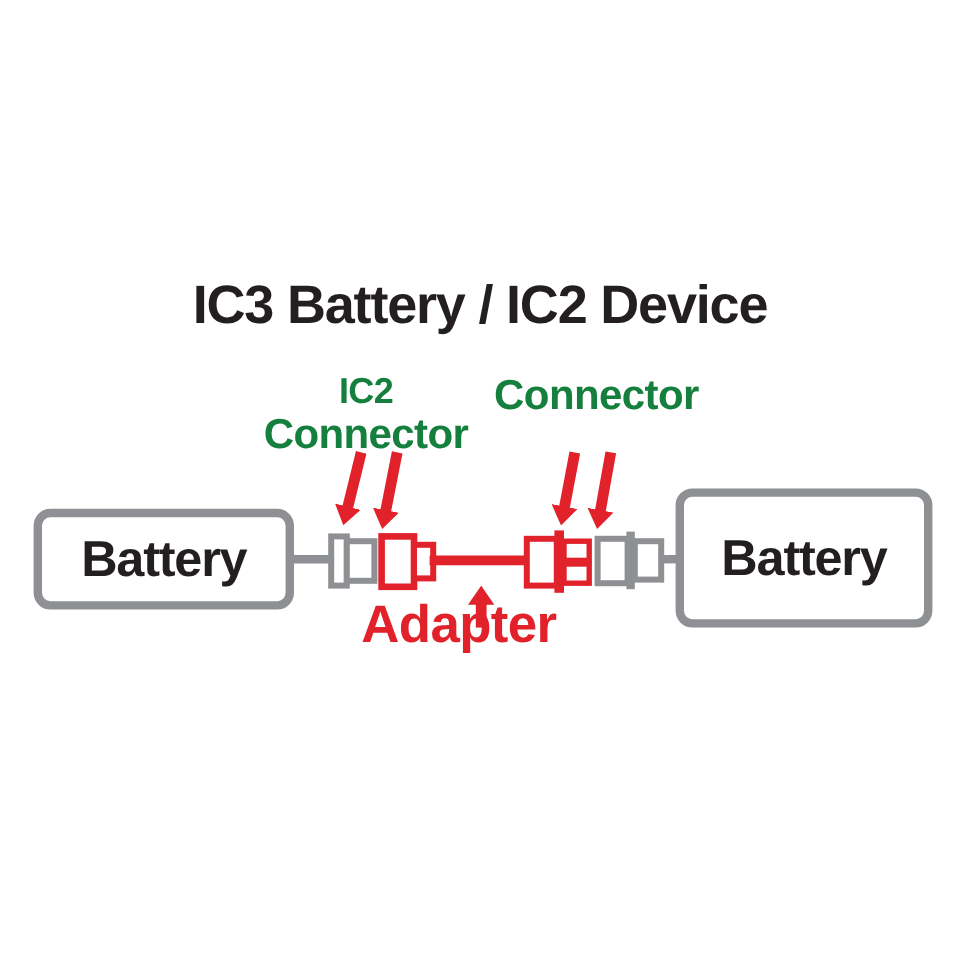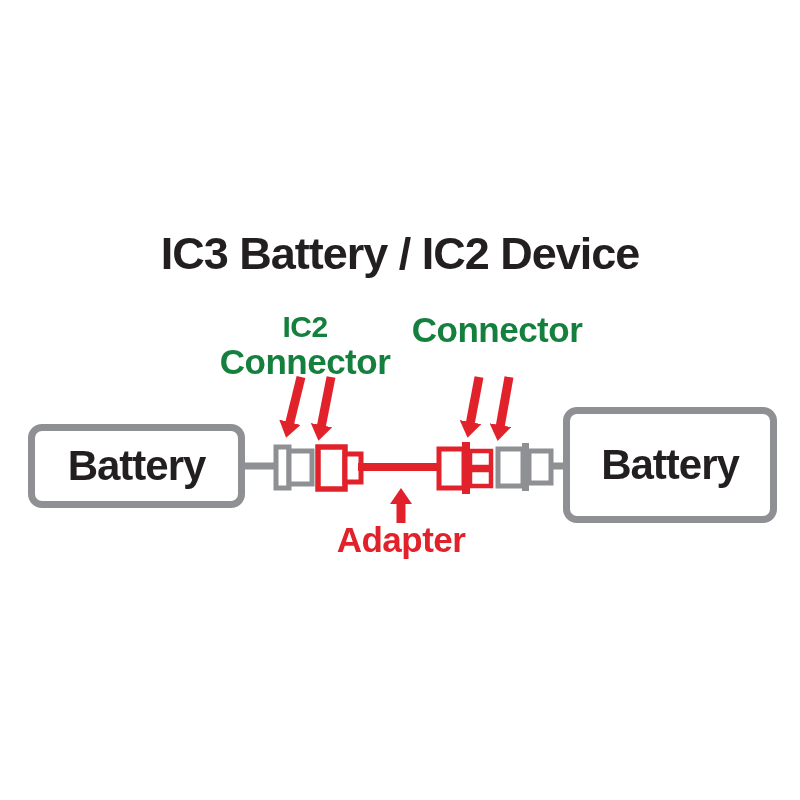--- a/index.html
+++ b/index.html
@@ -21,22 +21,22 @@
   .callout.ic3{left:377px;top:311px;}
   .node-box{
     position:absolute;box-sizing:border-box;background:#ffffff;
     border:7px solid #8e9093;border-radius:14px;
     display:flex;align-items:center;justify-content:center;
   }
   .node-box.battery{left:28px;top:424px;width:217px;height:84px;}
   .node-box.charger{left:563px;top:407px;width:214px;height:116px;}
   .node-label{font-size:42px;font-weight:bold;color:#231f20;letter-spacing:-1px;}
   .adapter-label{
-    position:absolute;left:301px;top:520px;width:200px;text-align:center;
-    color:#e2222b;font-size:35px;font-weight:bold;letter-spacing:-0.5px;
+    position:absolute;left:301px;top:496px;width:200px;text-align:left;
+    color:#e2222b;font-size:44px;font-weight:bold;letter-spacing:-0.5px;
   }
   .gfx{position:absolute;left:0;top:0;}
 </style>
 </head>
 <body>
 
 <div class="stage">
 
   <h1 class="title">IC3 Battery / IC2 Device</h1>
 

